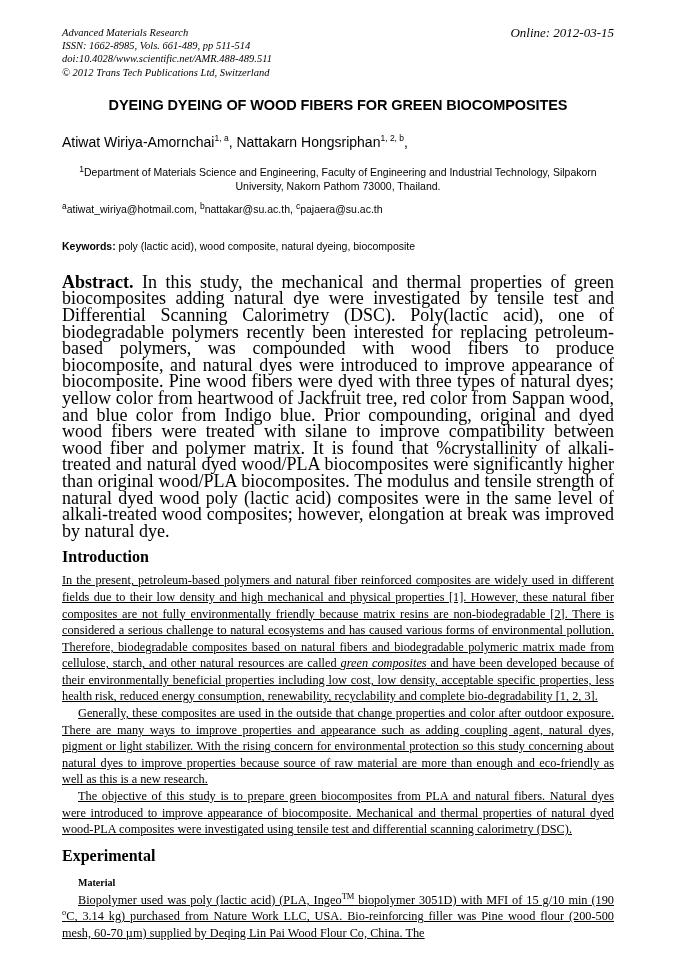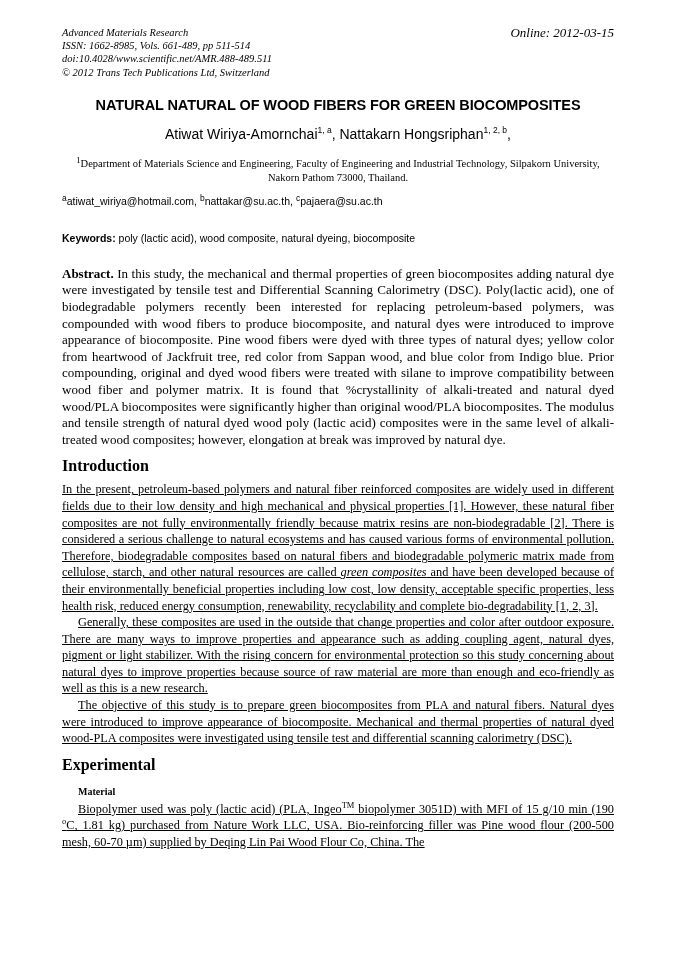--- a/index.html
+++ b/index.html
@@ -42,63 +42,61 @@
   }
   .title {
     text-align: center;
     font-family: "Liberation Sans", sans-serif;
     font-weight: bold;
     font-size: 14.5px;
     margin-top: 18px;
     letter-spacing: -0.1px;
   }
   .authors {
-    text-align: center;
     font-family: "Liberation Sans", sans-serif;
     font-size: 14px;
-    margin-top: 11px;
+    margin-top: 19px;
     line-height: 20px;
   }
   .authors .line2 {
     margin-top: 2px;
   }
   sup {
     font-size: 8.5px;
     vertical-align: super;
     line-height: 0;
   }
   .affiliations {
     text-align: center;
     font-family: "Liberation Sans", sans-serif;
     font-size: 10.5px;
     line-height: 14.5px;
     margin-top: 13px;
   }
   .aff-block {
     margin-bottom: 9px;
     padding: 0 14px;
-    font-family: Liberation Serif, serif;
   }
   .emails {
     text-align: left;
     font-family: "Liberation Sans", sans-serif;
     font-size: 10.5px;
     margin-top: 3px;
   }
   .keywords {
     font-family: "Liberation Sans", sans-serif;
     font-size: 10.5px;
     margin-top: 25px;
   }
   .keywords b {
     font-weight: bold;
   }
   .abstract {
     margin-top: 22px;
-    font-size: 13px;
+    font-size: 18px;
     line-height: 16.6px;
     text-align: justify;
   }
   .abstract b {
     font-weight: bold;
   }
   .section-head {
     font-weight: bold;
     font-size: 16px;
     margin-top: 9px;
@@ -131,21 +129,21 @@
   <div class="header-block">
     <div class="header-left">
       <div class="header-line">Advanced Materials Research</div>
       <div class="header-line">ISSN: 1662-8985, Vols. 661-489, pp 511-514</div>
       <div class="header-line">doi:10.4028/www.scientific.net/AMR.488-489.511</div>
       <div class="header-line">© 2012 Trans Tech Publications Ltd, Switzerland</div>
     </div>
     <div class="header-right">Online: 2012-03-15</div>
   </div>
 
-  <div class="title">NATURAL NATURAL OF WOOD FIBERS FOR GREEN BIOCOMPOSITES</div>
+  <div class="title">DYEING DYEING OF WOOD FIBERS FOR GREEN BIOCOMPOSITES</div>
 
   <div class="authors">
     <div class="line1">
       <span>Atiwat Wiriya-Amornchai</span><sup>1, a</sup><span>, </span><span>Nattakarn Hongsriphan</span><sup>1, 2, b</sup><span>,</span>
     </div>
   </div>
 
   <div class="affiliations">
     <div class="aff-block">
       <sup>1</sup><span>Department of Materials Science and Engineering, Faculty of Engineering and Industrial Technology, Silpakorn University, Nakorn Pathom 73000, Thailand.</span>
@@ -172,16 +170,16 @@
 
   <div class="body-par indent">Generally, these composites are used in the outside that change properties and color after outdoor exposure. There are many ways to improve properties and appearance such as adding coupling agent, natural dyes, pigment or light stabilizer. With the rising concern for environmental protection so this study concerning about natural dyes to improve properties because source of raw material are more than enough and eco-friendly as well as this is a new research.</div>
 
   <div class="body-par indent">The objective of this study is to prepare green biocomposites from PLA and natural fibers. Natural dyes were introduced to improve appearance of biocomposite. Mechanical and thermal properties of natural dyed wood-PLA composites were investigated using tensile test and differential scanning calorimetry (DSC).</div>
 
   <div class="section-head">Experimental</div>
 
   <div class="sub-head">Material</div>
 
   <div class="body-par indent">
-    <span>Biopolymer used was poly (lactic acid) (PLA, Ingeo</span><sup>TM</sup><span> biopolymer 3051D) with MFI of 15 g/10 min (190 </span><sup>o</sup><span>C, 1.81 kg) purchased from Nature Work LLC, USA. Bio-reinforcing filler was Pine wood flour (200-500 mesh, 60-70 µm) supplied by Deqing Lin Pai Wood Flour Co, China. The</span>
+    <span>Biopolymer used was poly (lactic acid) (PLA, Ingeo</span><sup>TM</sup><span> biopolymer 3051D) with MFI of 15 g/10 min (190 </span><sup>o</sup><span>C, 3.14 kg) purchased from Nature Work LLC, USA. Bio-reinforcing filler was Pine wood flour (200-500 mesh, 60-70 µm) supplied by Deqing Lin Pai Wood Flour Co, China. The</span>
   </div>
 
 </div>
 
 </body></html>

